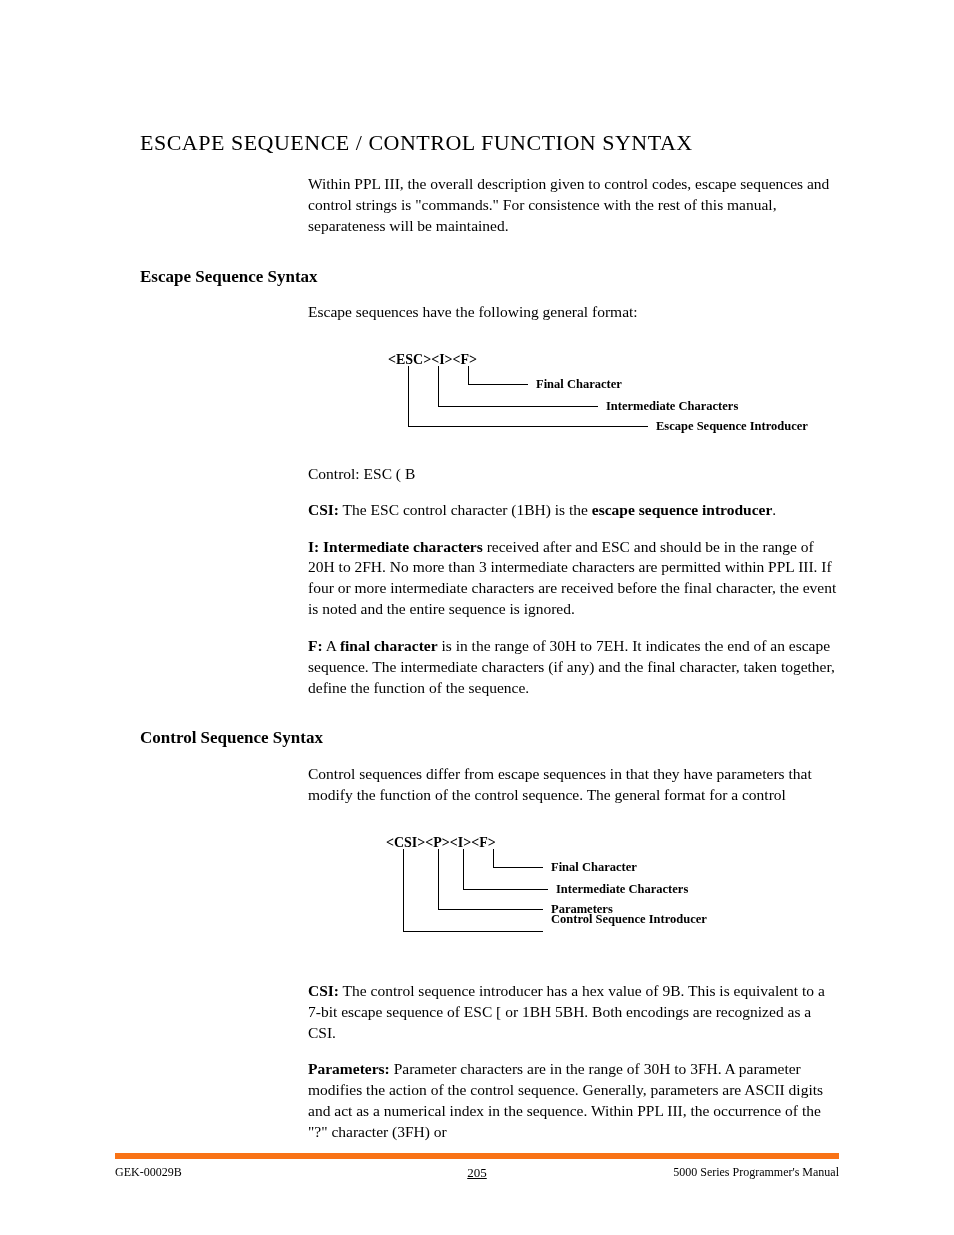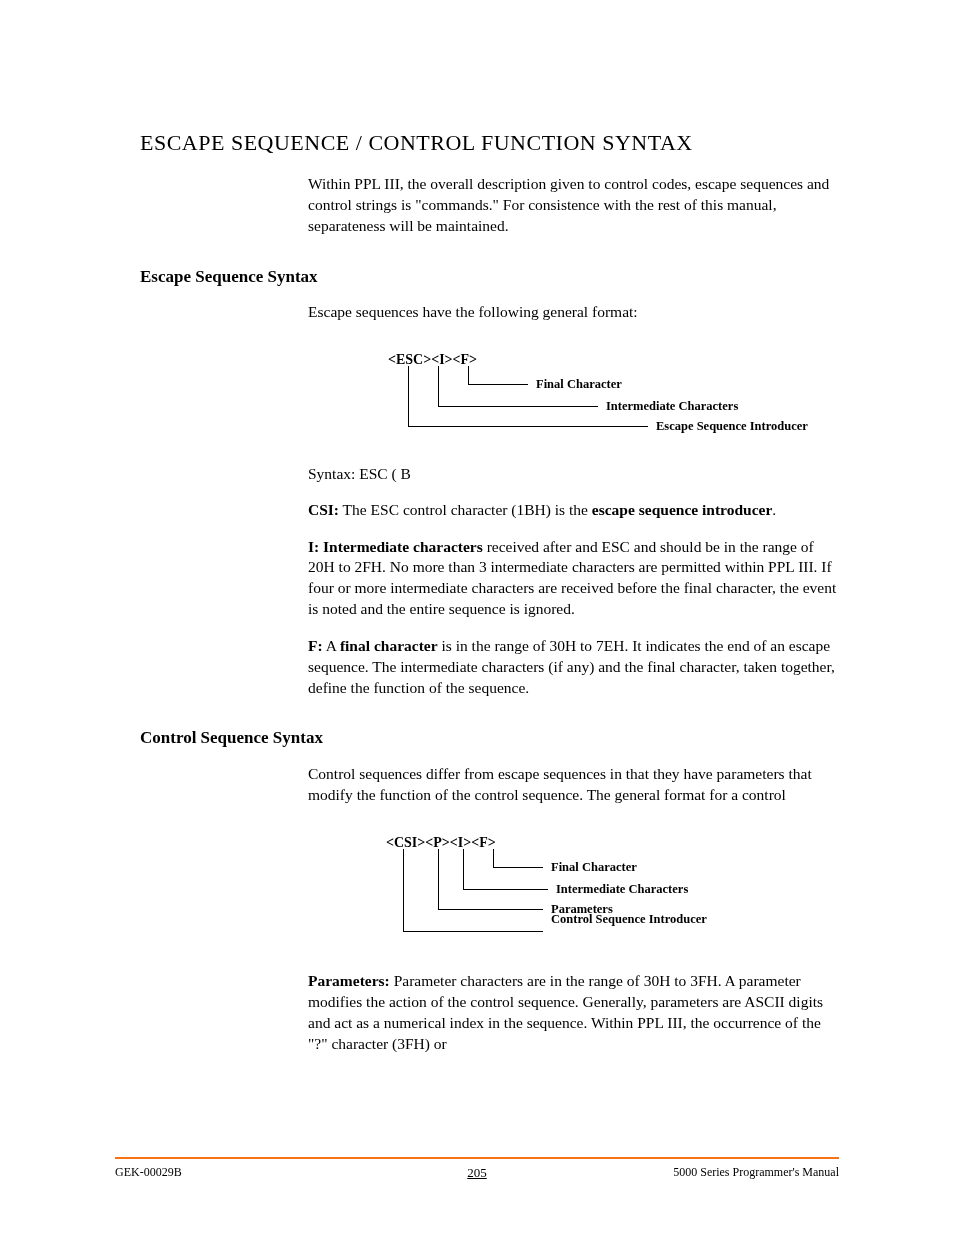--- a/index.html
+++ b/index.html
@@ -58,21 +58,21 @@
   .diag-label {
     position: absolute;
     font-weight: bold;
     font-size: 12.5px;
   }
   .footer {
     position: absolute;
     bottom: 55px;
     left: 115px;
     right: 115px;
-    border-top: 2px solid #f97316;
+    border-top: 6px solid #f97316;
     padding-top: 6px;
     display: flex;
     justify-content: space-between;
     font-size: 12px;
   }
   .footer-center {
     position: absolute;
     left: 50%;
     transform: translateX(-50%);
     font-size: 13px;
@@ -98,21 +98,21 @@
     <div class="diag-line" style="left:160px; top:18px; width:1px; height:18px;"></div>
 
     <div class="diag-line" style="left:160px; top:36px; width:60px; height:1px;"></div>
     <div class="diag-label" style="left:228px; top:29px;">Final Character</div>
     <div class="diag-line" style="left:130px; top:58px; width:160px; height:1px;"></div>
     <div class="diag-label" style="left:298px; top:51px;">Intermediate Characters</div>
     <div class="diag-line" style="left:100px; top:78px; width:240px; height:1px;"></div>
     <div class="diag-label" style="left:348px; top:71px;">Escape Sequence Introducer</div>
   </div>
 
-  <p class="body-text">Syntax: ESC ( B</p>
+  <p class="body-text">Control: ESC ( B</p>
 
   <p class="body-text">
     <b>CSI:</b><span> The ESC control character (1BH) is the </span><b>escape sequence introducer</b><span>.</span>
   </p>
 
   <p class="body-text">
     <b>I: Intermediate characters</b><span> received after and ESC and should be in the range of 20H to 2FH. No more than 3 intermediate characters are permitted within PPL III. If four or more intermediate characters are received before the final character, the event is noted and the entire sequence is ignored.</span>
   </p>
 
   <p class="body-text">
@@ -133,20 +133,23 @@
     <div class="diag-line" style="left:185px; top:36px; width:50px; height:1px;"></div>
     <div class="diag-label" style="left:243px; top:29px;">Final Character</div>
     <div class="diag-line" style="left:155px; top:58px; width:85px; height:1px;"></div>
     <div class="diag-label" style="left:248px; top:51px;">Intermediate Characters</div>
     <div class="diag-line" style="left:130px; top:78px; width:105px; height:1px;"></div>
     <div class="diag-label" style="left:243px; top:71px;">Parameters</div>
     <div class="diag-line" style="left:95px; top:100px; width:140px; height:1px;"></div>
     <div class="diag-label" style="left:243px; top:81px;">Control Sequence Introducer</div>
   </div>
 
+  <p class="body-text" style="margin-top:25px;">
+    <b>CSI:</b><span> The control sequence introducer has a hex value of 9B. This is equivalent to a 7-bit escape sequence of ESC [ or 1BH 5BH. Both encodings are recognized as a CSI.</span>
+  </p>
 
   <p class="body-text">
     <b>Parameters:</b><span> Parameter characters are in the range of 30H to 3FH. A parameter modifies the action of the control sequence. Generally, parameters are ASCII digits and act as a numerical index in the sequence. Within PPL III, the occurrence of the "?" character (3FH) or</span>
   </p>
 </div>
 
 <div class="footer">
   <span>GEK-00029B</span>
   <span class="footer-center">205</span>
   <span>5000 Series Programmer's Manual</span>

